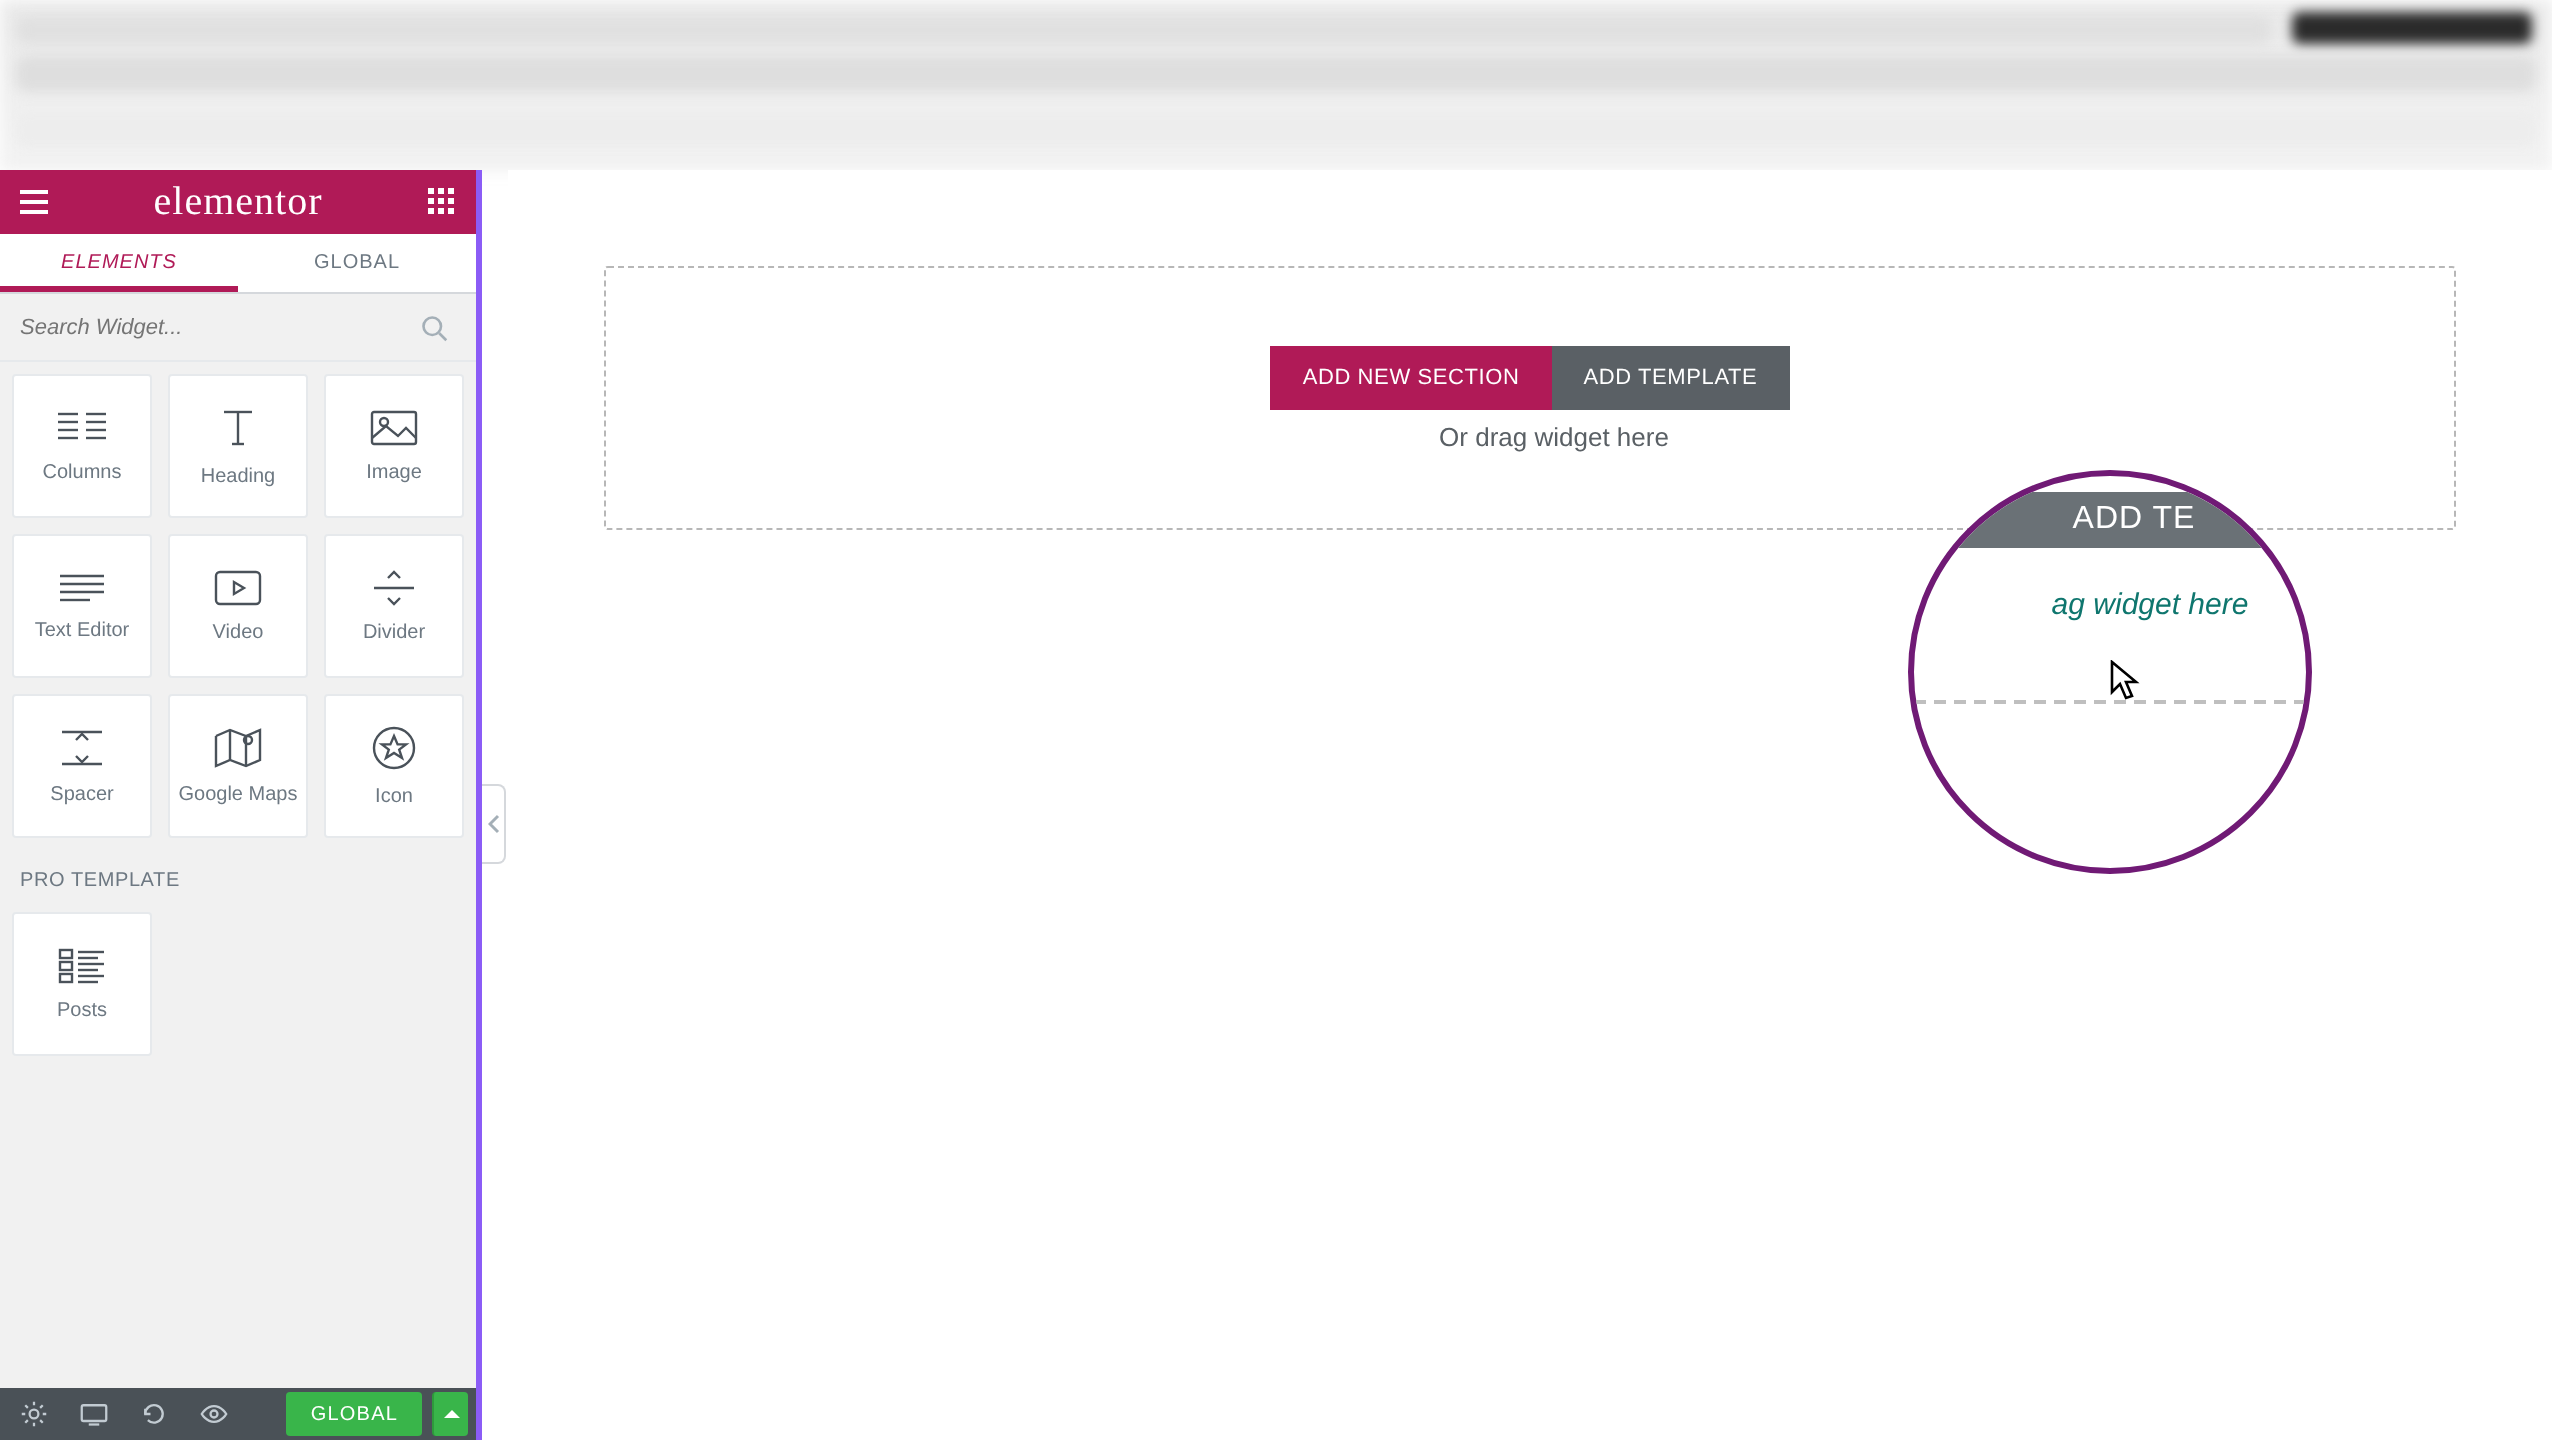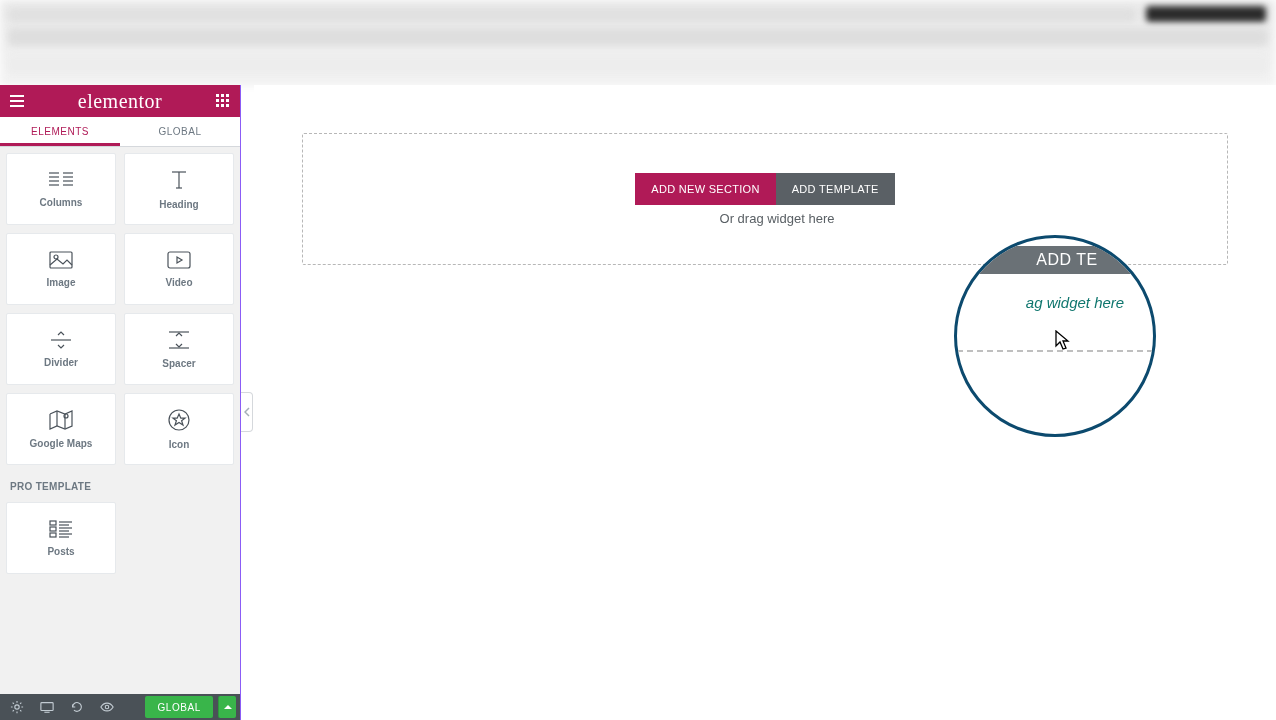--- a/index.html
+++ b/index.html
@@ -17,21 +17,21 @@
     position: absolute; left: 0; top: 0; width: 1276px; height: 84px;
   }
   .chrome-lines .row1 { position:absolute; left:8px; top:8px; right:140px; height:14px; background:#e0e0e0; border-radius:6px; filter: blur(3px);}
   .chrome-lines .row1b { position:absolute; right:10px; top:6px; width:120px; height:16px; background:#2b2b2b; border-radius:4px; filter: blur(3px);}
   .chrome-lines .row2 { position:absolute; left:8px; top:28px; right:8px; height:18px; background:#dedede; border-radius:6px; filter: blur(3px);}
   .chrome-lines .row3 { position:absolute; left:8px; top:56px; right:8px; height:18px; background:#ededed; border-radius:6px; filter: blur(2px);}
 
   
   .panel {
     position: absolute; left: 0; top: 85px; width: 241px; height: 635px;
-    background: #f1f1f1; border-right: 1px solid #8b5cf6;
+    background: #f1f1f1; border-right: 3px solid #8b5cf6;
     display: flex; flex-direction: column;
   }
 
   .panel-header {
     height: 32px; background: #b01a57; color: #fff; display: flex; align-items: center;
     justify-content: space-between; padding: 0 6px;
   }
   .panel-header .logo {
     font-family: "Brush Script MT", "Segoe Script", cursive; font-size: 20px; letter-spacing: 0.5px;
   }
@@ -39,37 +39,37 @@
     width: 22px; height: 22px; display:flex; align-items:center; justify-content:center; cursor:pointer;
   }
   .hamburger svg, .apps-icon svg { width: 16px; height: 16px; }
 
   .tabs {
     display: flex; height: 30px; background: #fff; border-bottom: 1px solid #d5d8dc;
   }
   .tab {
     flex: 1; text-align: center; line-height: 30px; font-size: 10px; letter-spacing: 0.5px; color: #6d7882; cursor:pointer;
   }
-  .tab.active { color: #b01a57; border-bottom: 3px solid #b01a57; background: #fff; }
+  .tab.active { color: #b01a57; border-bottom: 3px solid #b01a57; background: #fff; font-style: italic; }
 
   .search-row {
     position: relative; height: 34px; background: #f1f1f1; border-bottom: 1px solid #e6e9ec;
     display:flex; align-items:center;
   }
   .search-row input {
     flex: 1; border: none; background: transparent; font-style: italic; font-size: 11px;
     padding: 0 10px; outline: none; color: #555;
   }
   .search-row .search-ic { width: 28px; text-align:center; color: #a4afb7; }
 
   .widgets-scroll {
     flex: 1; overflow-y: auto; padding: 6px; background: #f1f1f1;
   }
   .widgets-grid {
-    display: grid; grid-template-columns: 1fr 1fr; gap: 8px; font-weight: bold;
+    display: grid; grid-template-columns: 1fr 1fr 1fr; gap: 8px;
   }
   .widget-card {
     background: #fff; border: 1px solid #e6e9ec; border-radius: 2px; height: 72px;
     display: flex; flex-direction: column; align-items: center; justify-content: center;
     gap: 8px; cursor: grab;
   }
   .widget-card .wicon { color: #4a525a; }
   .widget-card .wlabel { font-size: 10px; color: #6d7882; }
 
   .section-title {
@@ -121,21 +121,21 @@
     background: #5a6065; color:#fff; height: 32px; padding: 0 16px;
     font-size: 11px; letter-spacing: 0.3px; border:none; cursor:pointer;
   }
   .drag-text {
     color: #5a6065; font-size: 13px; margin-left: 24px;
   }
 
   
   .magnifier {
     position: absolute; left: 700px; top: 150px; width: 202px; height: 202px;
-    border-radius: 50%; border: 3px solid #0c4a6e; overflow: hidden; background:#fff;
+    border-radius: 50%; border: 3px solid #701a75; overflow: hidden; background:#fff;
     pointer-events:none;
   }
   .magnifier .m-top-bar {
     position:absolute; left:-40px; top:8px; width:300px; height:28px; background:#6a7176;
     display:flex; align-items:center; justify-content:center; color:#fff; font-size:16px; letter-spacing:0.5px;
   }
   .magnifier .m-drag {
     position:absolute; left:-12px; top:56px; width:260px; text-align:center; font-style:italic;
     color:#0f766e; font-size:15px;
   }
@@ -182,20 +182,29 @@
           <rect x="11" y="11" width="3" height="3"></rect>
         </svg>
     </div>
   </div>
 
   <div class="tabs">
     <div class="tab active">ELEMENTS</div>
     <div class="tab">GLOBAL</div>
   </div>
 
+  <div class="search-row">
+    <input type="text" placeholder="Search Widget..." style="">
+    <div class="search-ic">
+      <svg width="14" height="14" viewBox="0 0 16 16" fill="none" stroke="#a4afb7" stroke-width="1.5">
+          <circle cx="7" cy="7" r="5"></circle>
+          <line x1="11" y1="11" x2="15" y2="15"></line>
+        </svg>
+    </div>
+  </div>
 
   <div class="widgets-scroll">
     <div class="widgets-grid">
 
       <div class="widget-card">
         <span class="wicon">
           <svg width="26" height="18" viewBox="0 0 26 18" fill="none" stroke="#4a525a" stroke-width="1.2">
             <line x1="1" y1="2" x2="11" y2="2"></line>
               <line x1="15" y1="2" x2="25" y2="2"></line>
             <line x1="1" y1="6" x2="11" y2="6"></line>
@@ -224,20 +233,31 @@
         <span class="wicon">
           <svg width="24" height="18" viewBox="0 0 24 18" fill="none" stroke="#4a525a" stroke-width="1.2">
             <rect x="1" y="1" width="22" height="16" rx="1"></rect>
               <circle cx="7" cy="6" r="2"></circle>
               <polyline points="1,14 8,8 14,13 18,9 23,14"></polyline>
           </svg>
         </span>
         <span class="wlabel">Image</span>
       </div>
 
+      <div class="widget-card">
+        <span class="wicon">
+          <svg width="24" height="16" viewBox="0 0 24 16" fill="none" stroke="#4a525a" stroke-width="1.2">
+            <line x1="1" y1="2" x2="23" y2="2"></line>
+              <line x1="1" y1="6" x2="23" y2="6"></line>
+              <line x1="1" y1="10" x2="23" y2="10"></line>
+              <line x1="1" y1="14" x2="16" y2="14"></line>
+          </svg>
+        </span>
+        <span class="wlabel">Text Editor</span>
+      </div>
 
       <div class="widget-card">
         <span class="wicon">
           <svg width="24" height="18" viewBox="0 0 24 18" fill="none" stroke="#4a525a" stroke-width="1.2">
             <rect x="1" y="1" width="22" height="16" rx="2"></rect>
               <polygon points="10,6 10,12 15,9" fill="none"></polygon>
           </svg>
         </span>
         <span class="wlabel">Video</span>
       </div>

